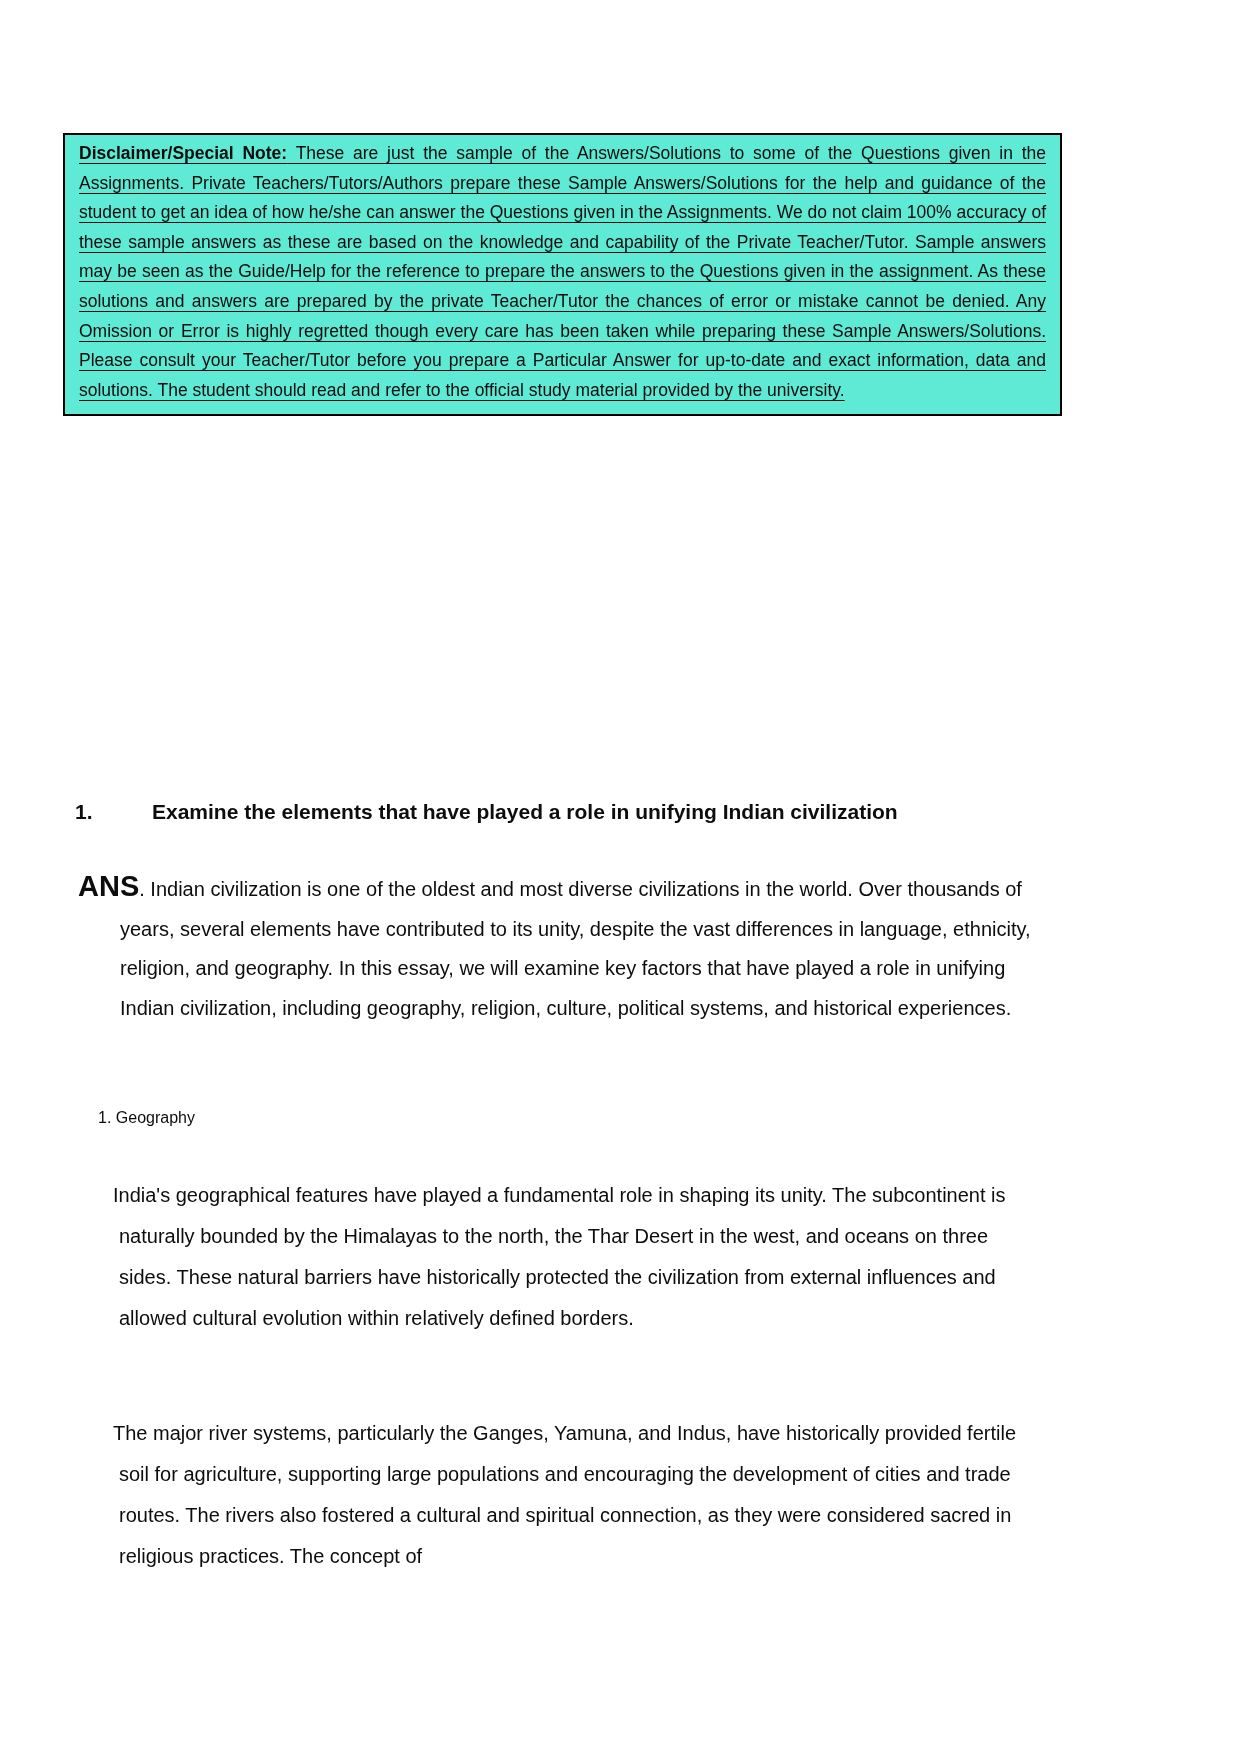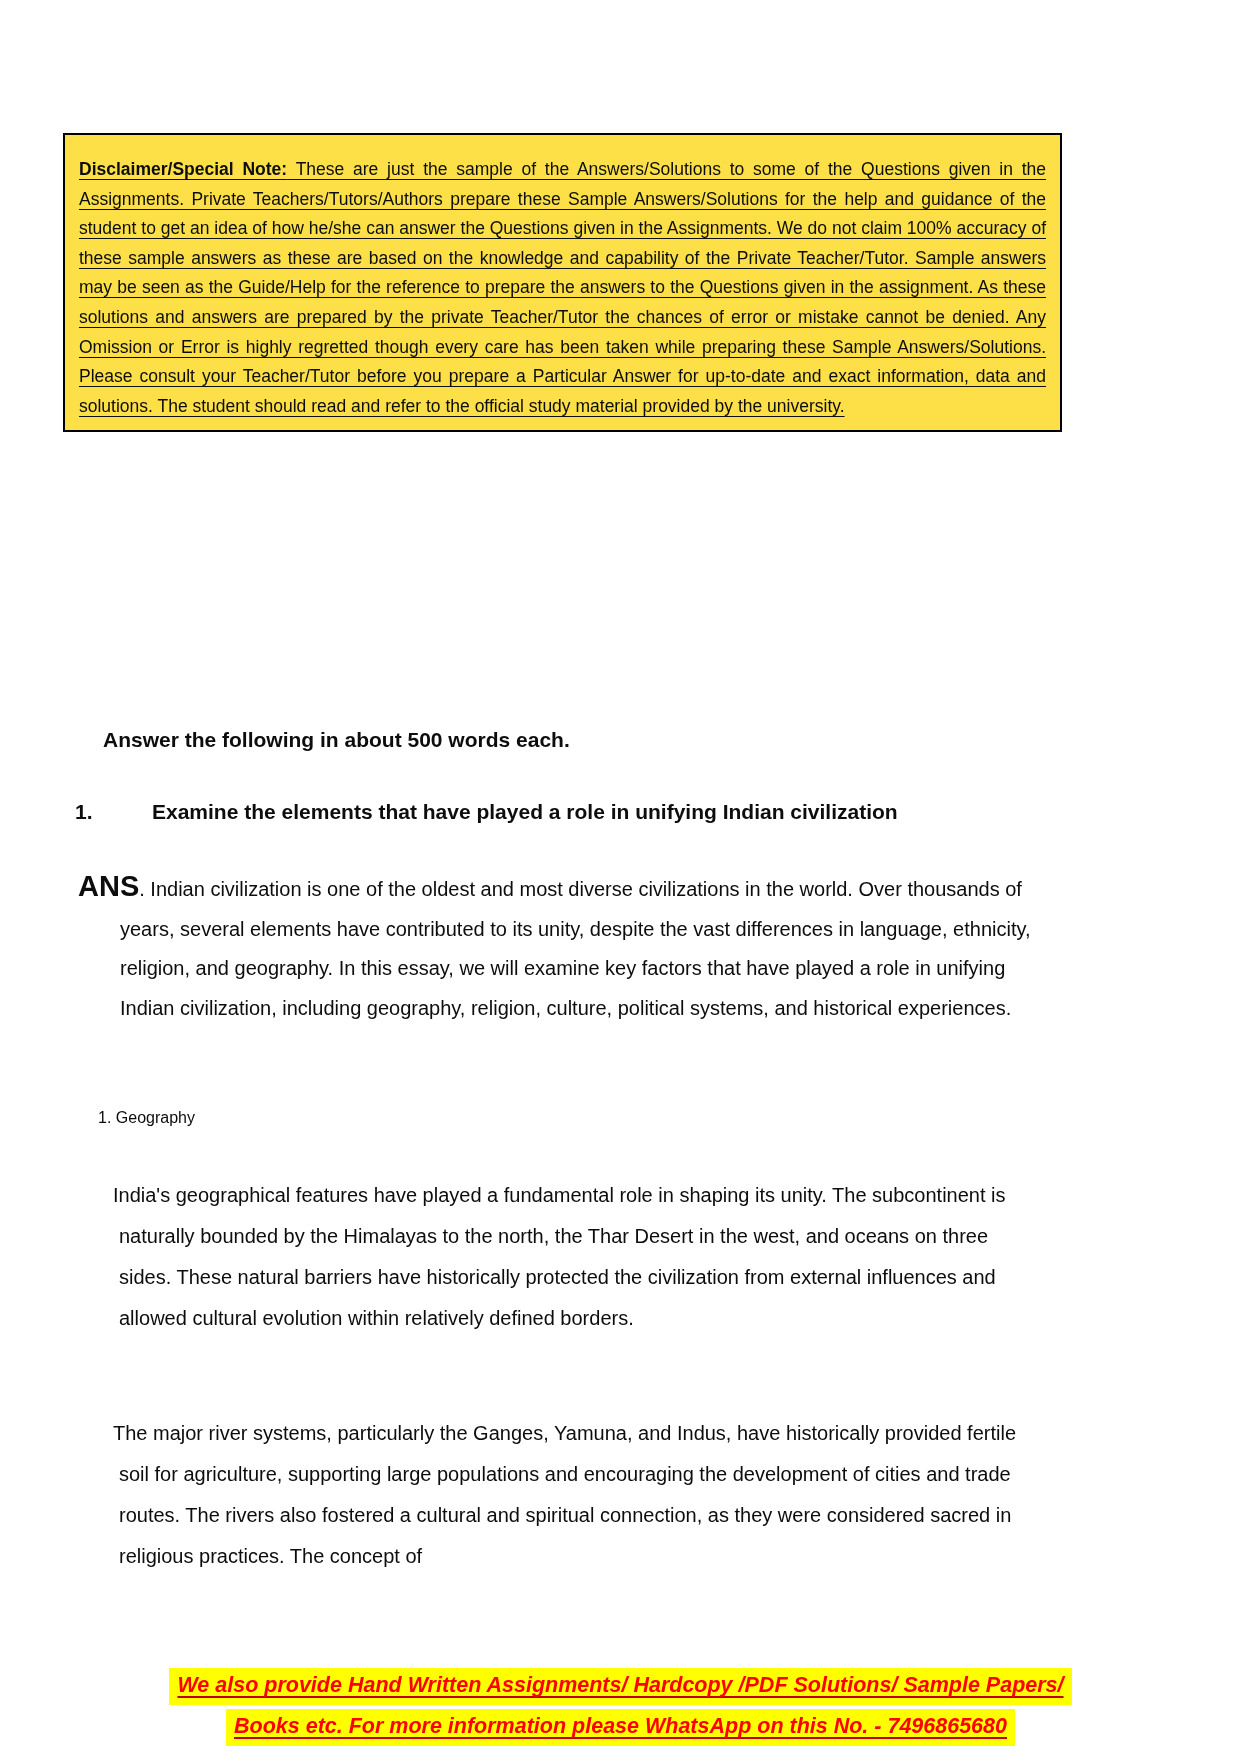--- a/index.html
+++ b/index.html
@@ -14,22 +14,22 @@
   }
   .page { width: 1241px; height: 1755px; position: relative; }
 
   
   .disclaimer-box {
     position: absolute;
     left: 63px;
     top: 133px;
     width: 999px;
     border: 2px solid #000000;
-    padding: 20px 14px 9px 14px;
-    background: #fde047;
+    padding: 4px 14px 9px 14px;
+    background: #5eead4;
   }
   .disclaimer-text {
     font-size: 17.5px;
     line-height: 29.6px;
     text-align: justify;
     text-decoration: underline;
     text-underline-offset: 4px;
     text-decoration-thickness: 1.3px;
     color: #0d0d0d;
   }
@@ -137,33 +137,28 @@
 </head>
 <body>
 
 <div class="page">
 
   <div class="disclaimer-box">
     <p class="disclaimer-text"><span class="lead">Disclaimer/Special Note:</span><span> These are just the sample of the Answers/Solutions to some of the Questions given in the Assignments. Private Teachers/Tutors/Authors prepare these Sample Answers/Solutions for the help and guidance of the student to get an idea of how he/she can answer the Questions given in the Assignments. We do not claim 100% accuracy of these sample answers as these are based on the knowledge and capability of the Private Teacher/Tutor. Sample answers may be seen as the Guide/Help for the reference to prepare the answers to the Questions given in the assignment. As these solutions and answers are prepared by the private Teacher/Tutor the chances of error or mistake cannot be denied. Any Omission or Error is highly regretted though every care has been taken while preparing these Sample Answers/Solutions. Please consult your Teacher/Tutor before you prepare a Particular Answer for up-to-date and exact information, data and solutions. The student should read and refer to the official study material provided by the university.</span></p>
   </div>
 
 
-  <p class="instruction">Answer the following in about 500 words each.</p>
 
   <div class="question">
     <span class="q-num">1.</span>
     <span class="q-text">Examine the elements that have played a role in unifying Indian civilization</span>
   </div>
 
   <p class="answer"><span class="ans-label">ANS</span><span>. Indian civilization is one of the oldest and most diverse civilizations in the world. Over thousands of years, several elements have contributed to its unity, despite the vast differences in language, ethnicity, religion, and geography. In this essay, we will examine key factors that have played a role in unifying Indian civilization, including geography, religion, culture, political systems, and historical experiences.</span></p>
 
   <p class="section-heading">1. Geography</p>
 
   <p class="body-para para-1">India's geographical features have played a fundamental role in shaping its unity. The subcontinent is naturally bounded by the Himalayas to the north, the Thar Desert in the west, and oceans on three sides. These natural barriers have historically protected the civilization from external influences and allowed cultural evolution within relatively defined borders.</p>
 
   <p class="body-para para-2">The major river systems, particularly the Ganges, Yamuna, and Indus, have historically provided fertile soil for agriculture, supporting large populations and encouraging the development of cities and trade routes. The rivers also fostered a cultural and spiritual connection, as they were considered sacred in religious practices. The concept of</p>
 
-  <div class="footer-promo">
-    <div class="footer-line"><span class="hl">We also provide Hand Written Assignments/ Hardcopy /PDF Solutions/ Sample Papers/</span></div>
-    <div class="footer-line"><span class="hl">Books etc. For more information please WhatsApp on this No. - 7496865680</span></div>
-  </div>
 
 </div>
 
 </body></html>

